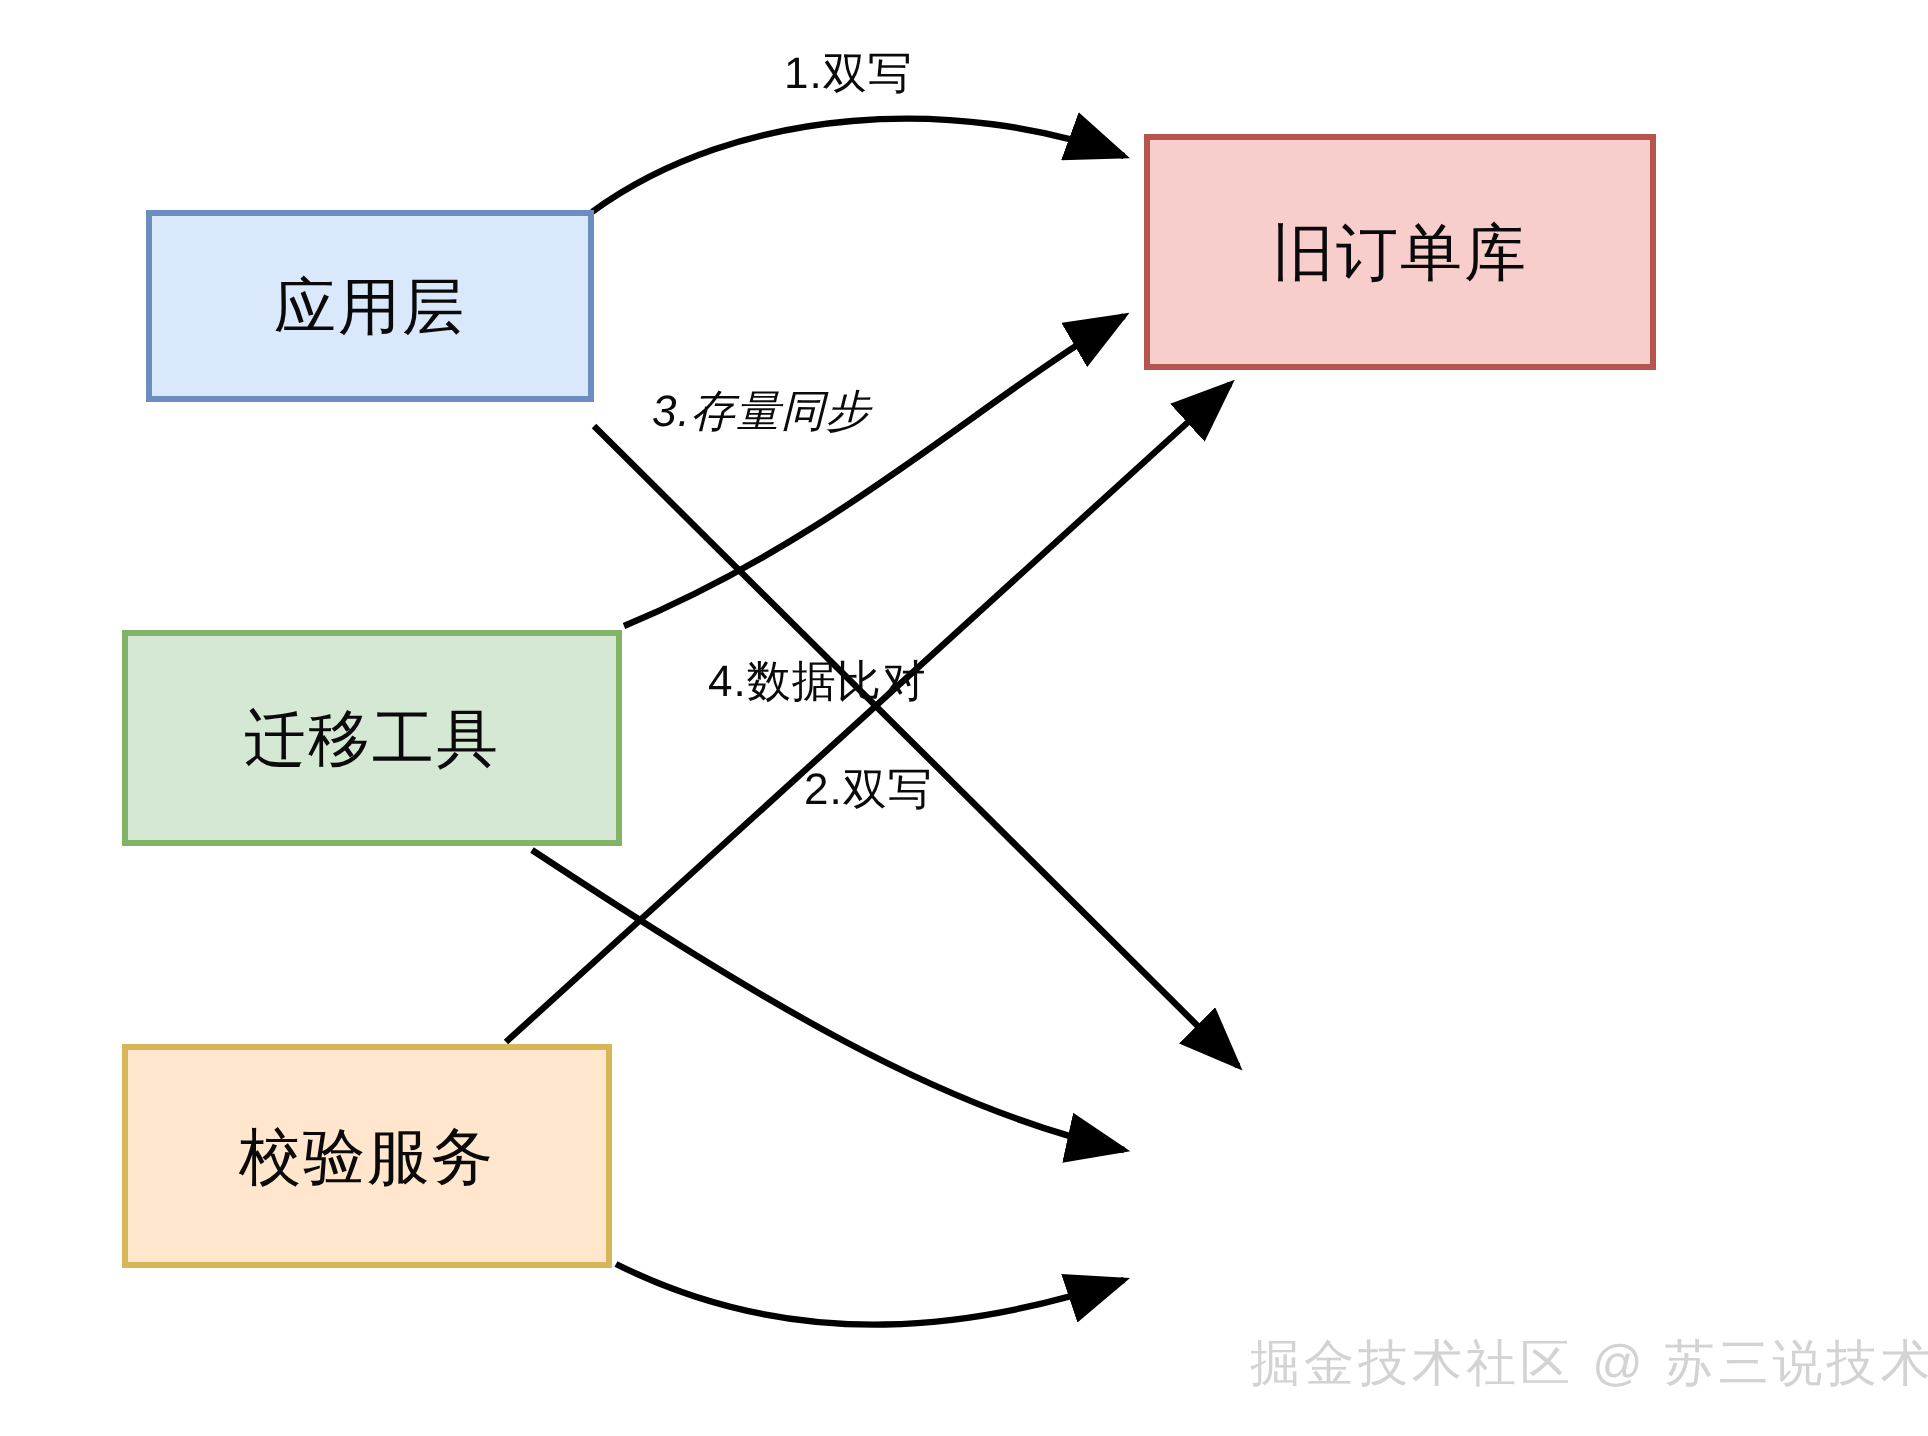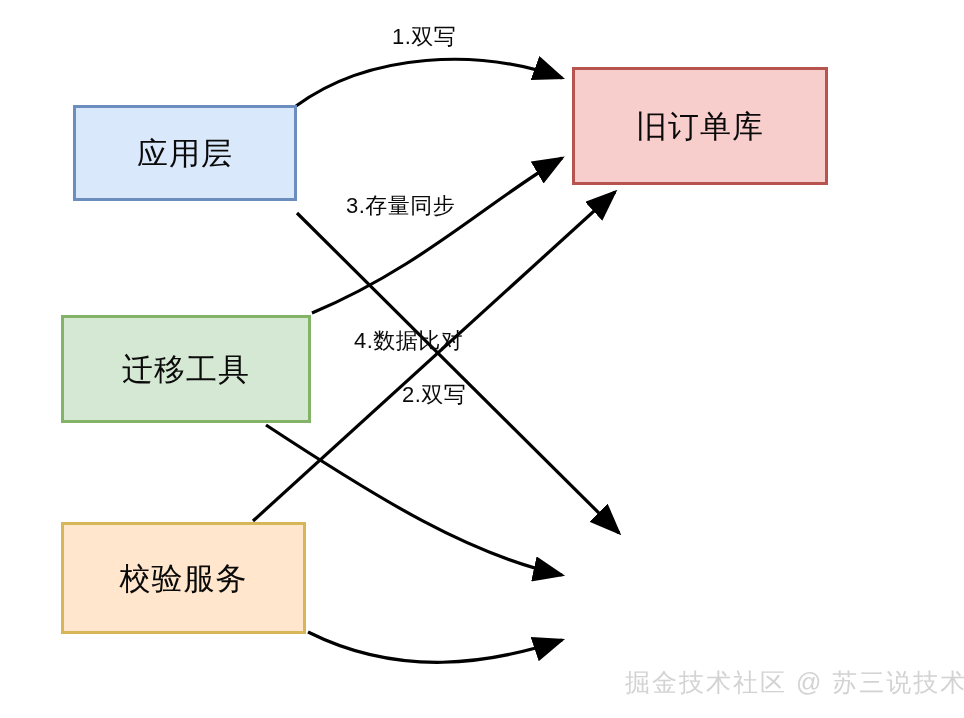--- a/index.html
+++ b/index.html
@@ -48,21 +48,21 @@
 
   .edge-label {
     position: absolute;
     font-size: 22px;
     color: #0a0a0a;
     white-space: nowrap;
     line-height: 1;
     letter-spacing: 0.5px;
   }
   #edge-label-1 { left: 392px; top: 26px; }
-  #edge-label-3 { left: 346px; top: 195px; }
+  #edge-label-3 { left: 326px; top: 195px; font-style: italic; }
   #edge-label-4 { left: 354px; top: 330px; }
   #edge-label-2 { left: 402px; top: 384px; }
 
   #watermark {
     position: absolute;
     left: 625px;
     top: 670px;
     font-size: 25px;
     color: #d3d3d3;
     white-space: nowrap;

